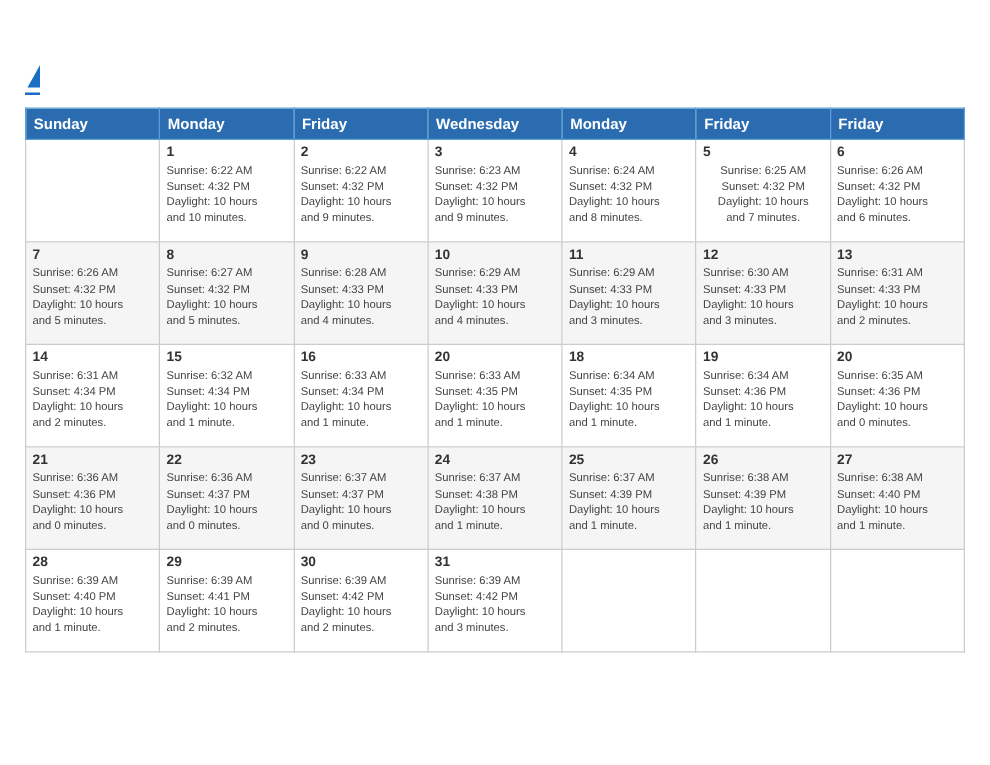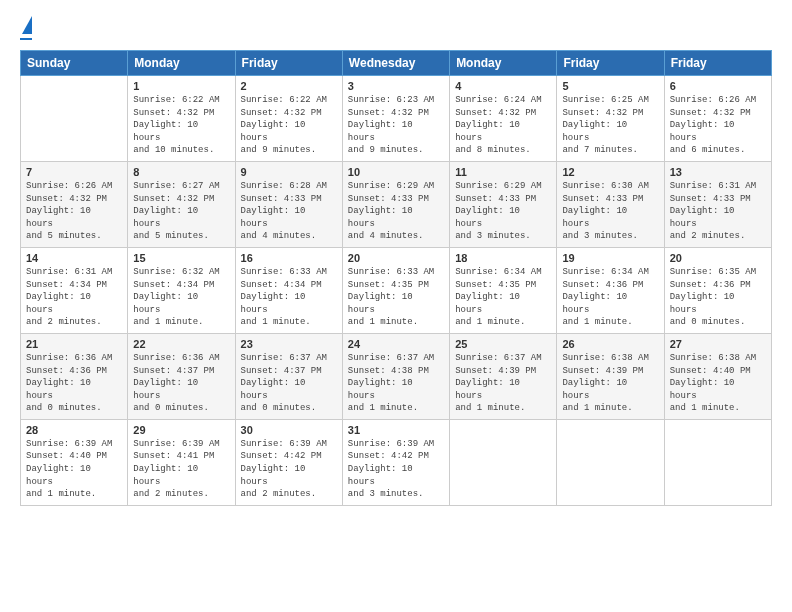--- a/index.html
+++ b/index.html
@@ -9,20 +9,21 @@
       width: 792px;
       height: 612px;
       overflow: hidden;
     }
     .page {
       width: 792px;
       height: 472px;
       padding: 16px 20px 12px 20px;
       display: flex;
       flex-direction: column;
+      margin-top: 36px;
     }
     .header {
       display: flex;
       justify-content: space-between;
       align-items: flex-start;
       margin-bottom: 10px;
     }
     .logo {
       display: flex;
       flex-direction: column;
@@ -102,21 +103,20 @@
     .day-number {
       font-size: 11px;
       font-weight: bold;
       display: block;
       margin-bottom: 2px;
     }
     .cell-content {
       font-size: 9px;
       line-height: 1.4;
       color: #444;
-      font-family: Liberation Mono, monospace;
     }
     .empty-cell {
       background-color: #f9f9f9;
     }
   </style>
 </head>
 <body>
 
 <div class="page">
   <div class="header">
@@ -172,21 +172,21 @@
           </td>
           <td>
             <span class="day-number">4</span>
             <div class="cell-content" style="white-space: pre-line;">Sunrise: 6:24 AM
 Sunset: 4:32 PM
 Daylight: 10 hours
 and 8 minutes.</div>
           </td>
           <td>
             <span class="day-number">5</span>
-            <div class="cell-content" style="white-space: pre-line;">Sunrise: 6:25 AM
+            <div class="cell-content" style="white-space: pre-line; text-align: center;">Sunrise: 6:25 AM
 Sunset: 4:32 PM
 Daylight: 10 hours
 and 7 minutes.</div>
           </td>
           <td>
             <span class="day-number">6</span>
             <div class="cell-content" style="white-space: pre-line;">Sunrise: 6:26 AM
 Sunset: 4:32 PM
 Daylight: 10 hours
 and 6 minutes.</div>

